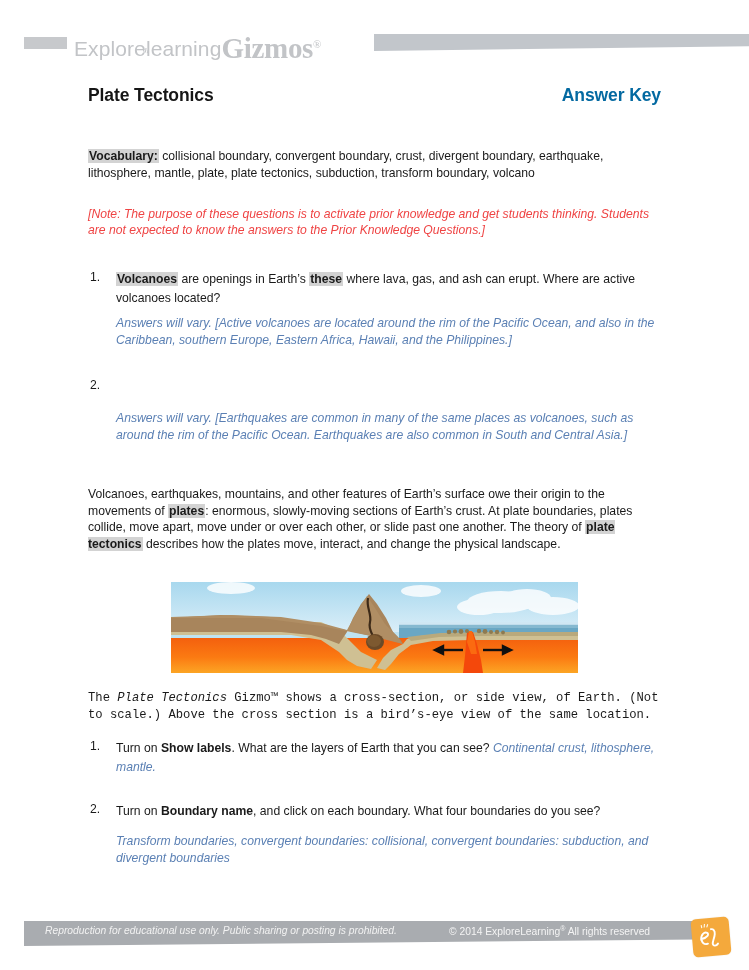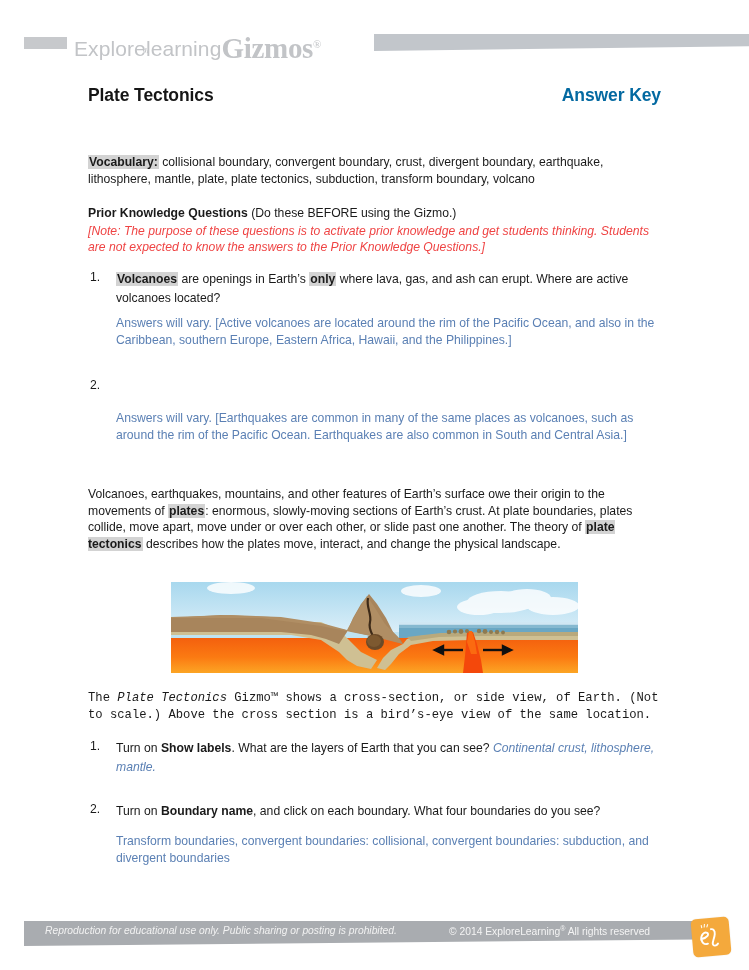--- a/index.html
+++ b/index.html
@@ -131,20 +131,21 @@
   .ital { font-style: italic; }
 
   .note {
     color: #ef4444;
     font-style: italic;
     font-size: 12.2px;
     line-height: 16.4px;
   }
   .answer {
     color: #5b80b4;
+    font-style: italic;
     font-size: 12.2px;
     line-height: 16.6px;
   }
   .answer-inline {
     color: #5b80b4;
     font-style: italic;
   }
 
   
   .qrow {
@@ -243,33 +244,32 @@
   <div class="header-bar-right"></div>
 </div>
 
 <div class="page">
 
   <div class="title-row">
     <div class="doc-title">Plate Tectonics</div>
     <div class="answer-key">Answer Key</div>
   </div>
 
-  <div class="block" style="top:154px;">
+  <div class="block" style="top:148px;">
     <p class="body-text"><span class="hl">Vocabulary:</span><span> collisional boundary, convergent boundary, crust, divergent boundary, earthquake, lithosphere, mantle, plate, plate tectonics, subduction, transform boundary, volcano</span></p>
   </div>
 
   <div class="block" style="top:205px;">
-    <p class="body-text"><span class="bold">Prior Knowledge Questions</span><span> (Do these BEFORE using the Gizmo.)</span></p>
     <p class="note" style="margin-top:1px;">[Note: The purpose of these questions is to activate prior knowledge and get students thinking. Students are not expected to know the answers to the Prior Knowledge Questions.]</p>
   </div>
 
   <div class="block" style="top:269px;">
     <div class="qrow">
       <span class="qnum">1.</span>
-      <span class="qtext"><span class="hl">Volcanoes</span><span> are openings in Earth’s </span><span class="hl">only</span><span> where lava, gas, and ash can erupt. Where are active volcanoes located?</span></span>
+      <span class="qtext"><span class="hl">Volcanoes</span><span> are openings in Earth’s </span><span class="hl">these</span><span> where lava, gas, and ash can erupt. Where are active volcanoes located?</span></span>
     </div>
   </div>
 
   <div class="block" style="top:315px;">
     <div class="ansrow">
       <p class="answer">Answers will vary. [Active volcanoes are located around the rim of the Pacific Ocean, and also in the Caribbean, southern Europe, Eastern Africa, Hawaii, and the Philippines.]</p>
     </div>
   </div>
 
   <div class="block" style="top:377px;">

